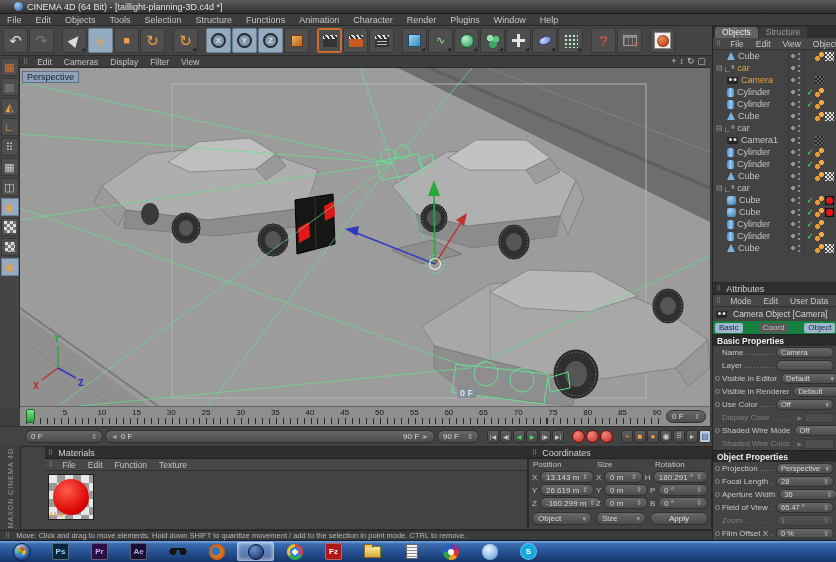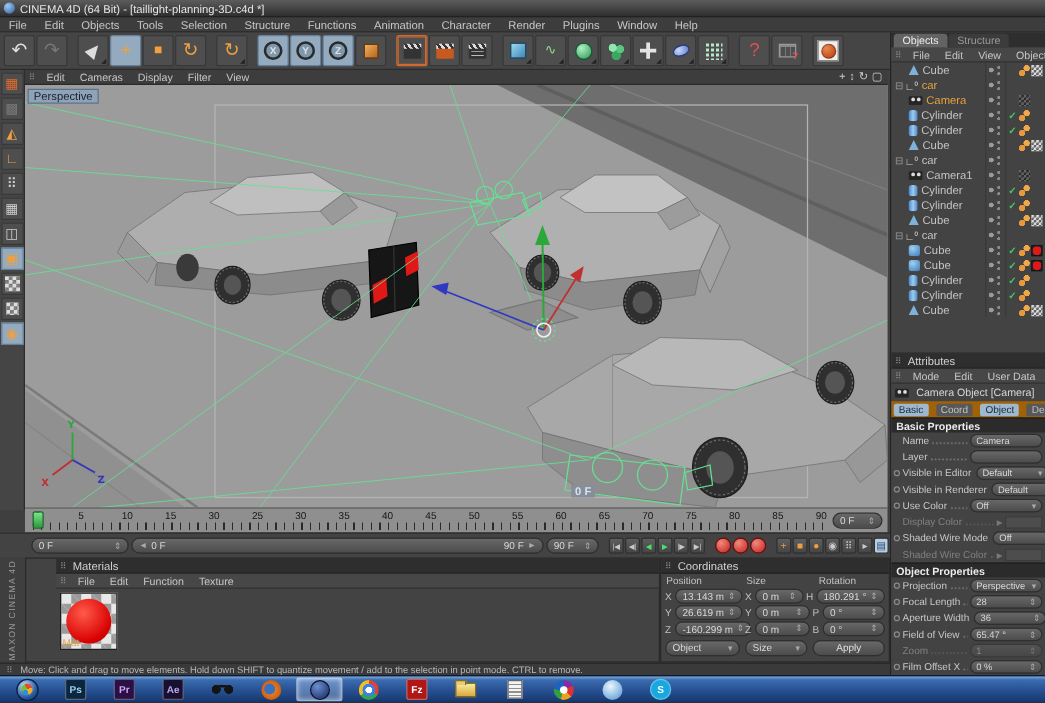--- a/index.html
+++ b/index.html
@@ -3,21 +3,21 @@
 <meta charset="utf-8">
 <style>
   html,body{margin:0;padding:0;background:#222;}
   #app{position:relative;width:836px;height:562px;overflow:hidden;background:#3f3f3f;
        font-family:"Liberation Sans",sans-serif;-webkit-font-smoothing:antialiased;}
   #app *{box-sizing:border-box;}
   .abs{position:absolute;}
 
   
   #titlebar{left:0;top:0;width:836px;height:14px;background:linear-gradient(#5c5c5c,#2e2e2e);
-    display:flex;align-items:center;gap:4px;padding-left:3px;border-bottom:1px solid #1a1a1a;}
+    display:flex;align-items:center;gap:4px;padding-left:14px;border-bottom:1px solid #1a1a1a;}
   #titlebar .appico{width:9px;height:9px;border-radius:50%;flex:none;
     background:radial-gradient(circle at 35% 30%,#9fc8f0,#2a5aa0);}
   #titlebar .ttext{font-size:9px;color:#e6e6e6;white-space:nowrap;}
   #menubar{left:0;top:14px;width:836px;height:12px;background:#3d3d3d;display:flex;align-items:center;
     border-bottom:1px solid #2a2a2a;}
   .mitem{padding:0 7px;font-size:9px;color:#c6c6c6;white-space:nowrap;}
   .menurow{display:flex;align-items:center;height:12px;background:#474747;border-bottom:1px solid #303030;}
   .menurow .mitem{padding:0 6px;font-size:8.5px;}
   .grip{font-size:7px;color:#8a8a8a;padding:0 3px;flex:none;}
 
@@ -190,21 +190,21 @@
   .tag-material{background:#2a2a2a;border:1px solid #141414;
     background-image:radial-gradient(circle,#e01818 0 3.4px,transparent 3.7px);}
   .tag-comp{background:#666;
     background-image:linear-gradient(45deg,#222 25%,transparent 25%,transparent 75%,#222 75%),
                      linear-gradient(45deg,#222 25%,transparent 25%,transparent 75%,#222 75%);
     background-size:4px 4px;background-position:0 0,2px 2px;}
 
   #attr{position:absolute;left:0;top:256px;width:124px;height:258px;background:#434343;overflow:hidden;
     border-top:1px solid #2a2a2a;}
   #attr-objhdr{height:14px;display:flex;align-items:center;gap:3px;padding-left:3px;font-size:8.5px;color:#d6d6d6;}
-  #attr-tabs{display:flex;gap:6px;padding:1px 2px;height:13px;background:#a16207;align-items:center;}
+  #attr-tabs{display:flex;gap:16px;padding:1px 2px;height:13px;background:#15803d;align-items:center;}
   .atab{font-size:8px;padding:0 4px;height:10px;line-height:10px;border-radius:2px;background:#585858;color:#c0c0c0;}
   .atab.active{background:#9fb8d0;color:#182838;}
   .asec{height:12px;background:#2b2b2b;color:#ececec;font-size:8.5px;font-weight:bold;
     display:flex;align-items:center;padding-left:4px;border-top:1px solid #1f1f1f;}
   .arow{height:13px;display:flex;align-items:center;padding:0 3px 0 2px;font-size:8px;color:#c8c8c8;}
   .arow.dis{opacity:.45;}
   .adot{width:5px;height:5px;border-radius:50%;border:1px solid #8a8a8a;margin-right:2px;flex:none;}
   .adot.none{border-color:transparent;}
   .albl{white-space:nowrap;flex:none;}
   .leader{flex:1;height:5px;margin:4px 2px 0 2px;

